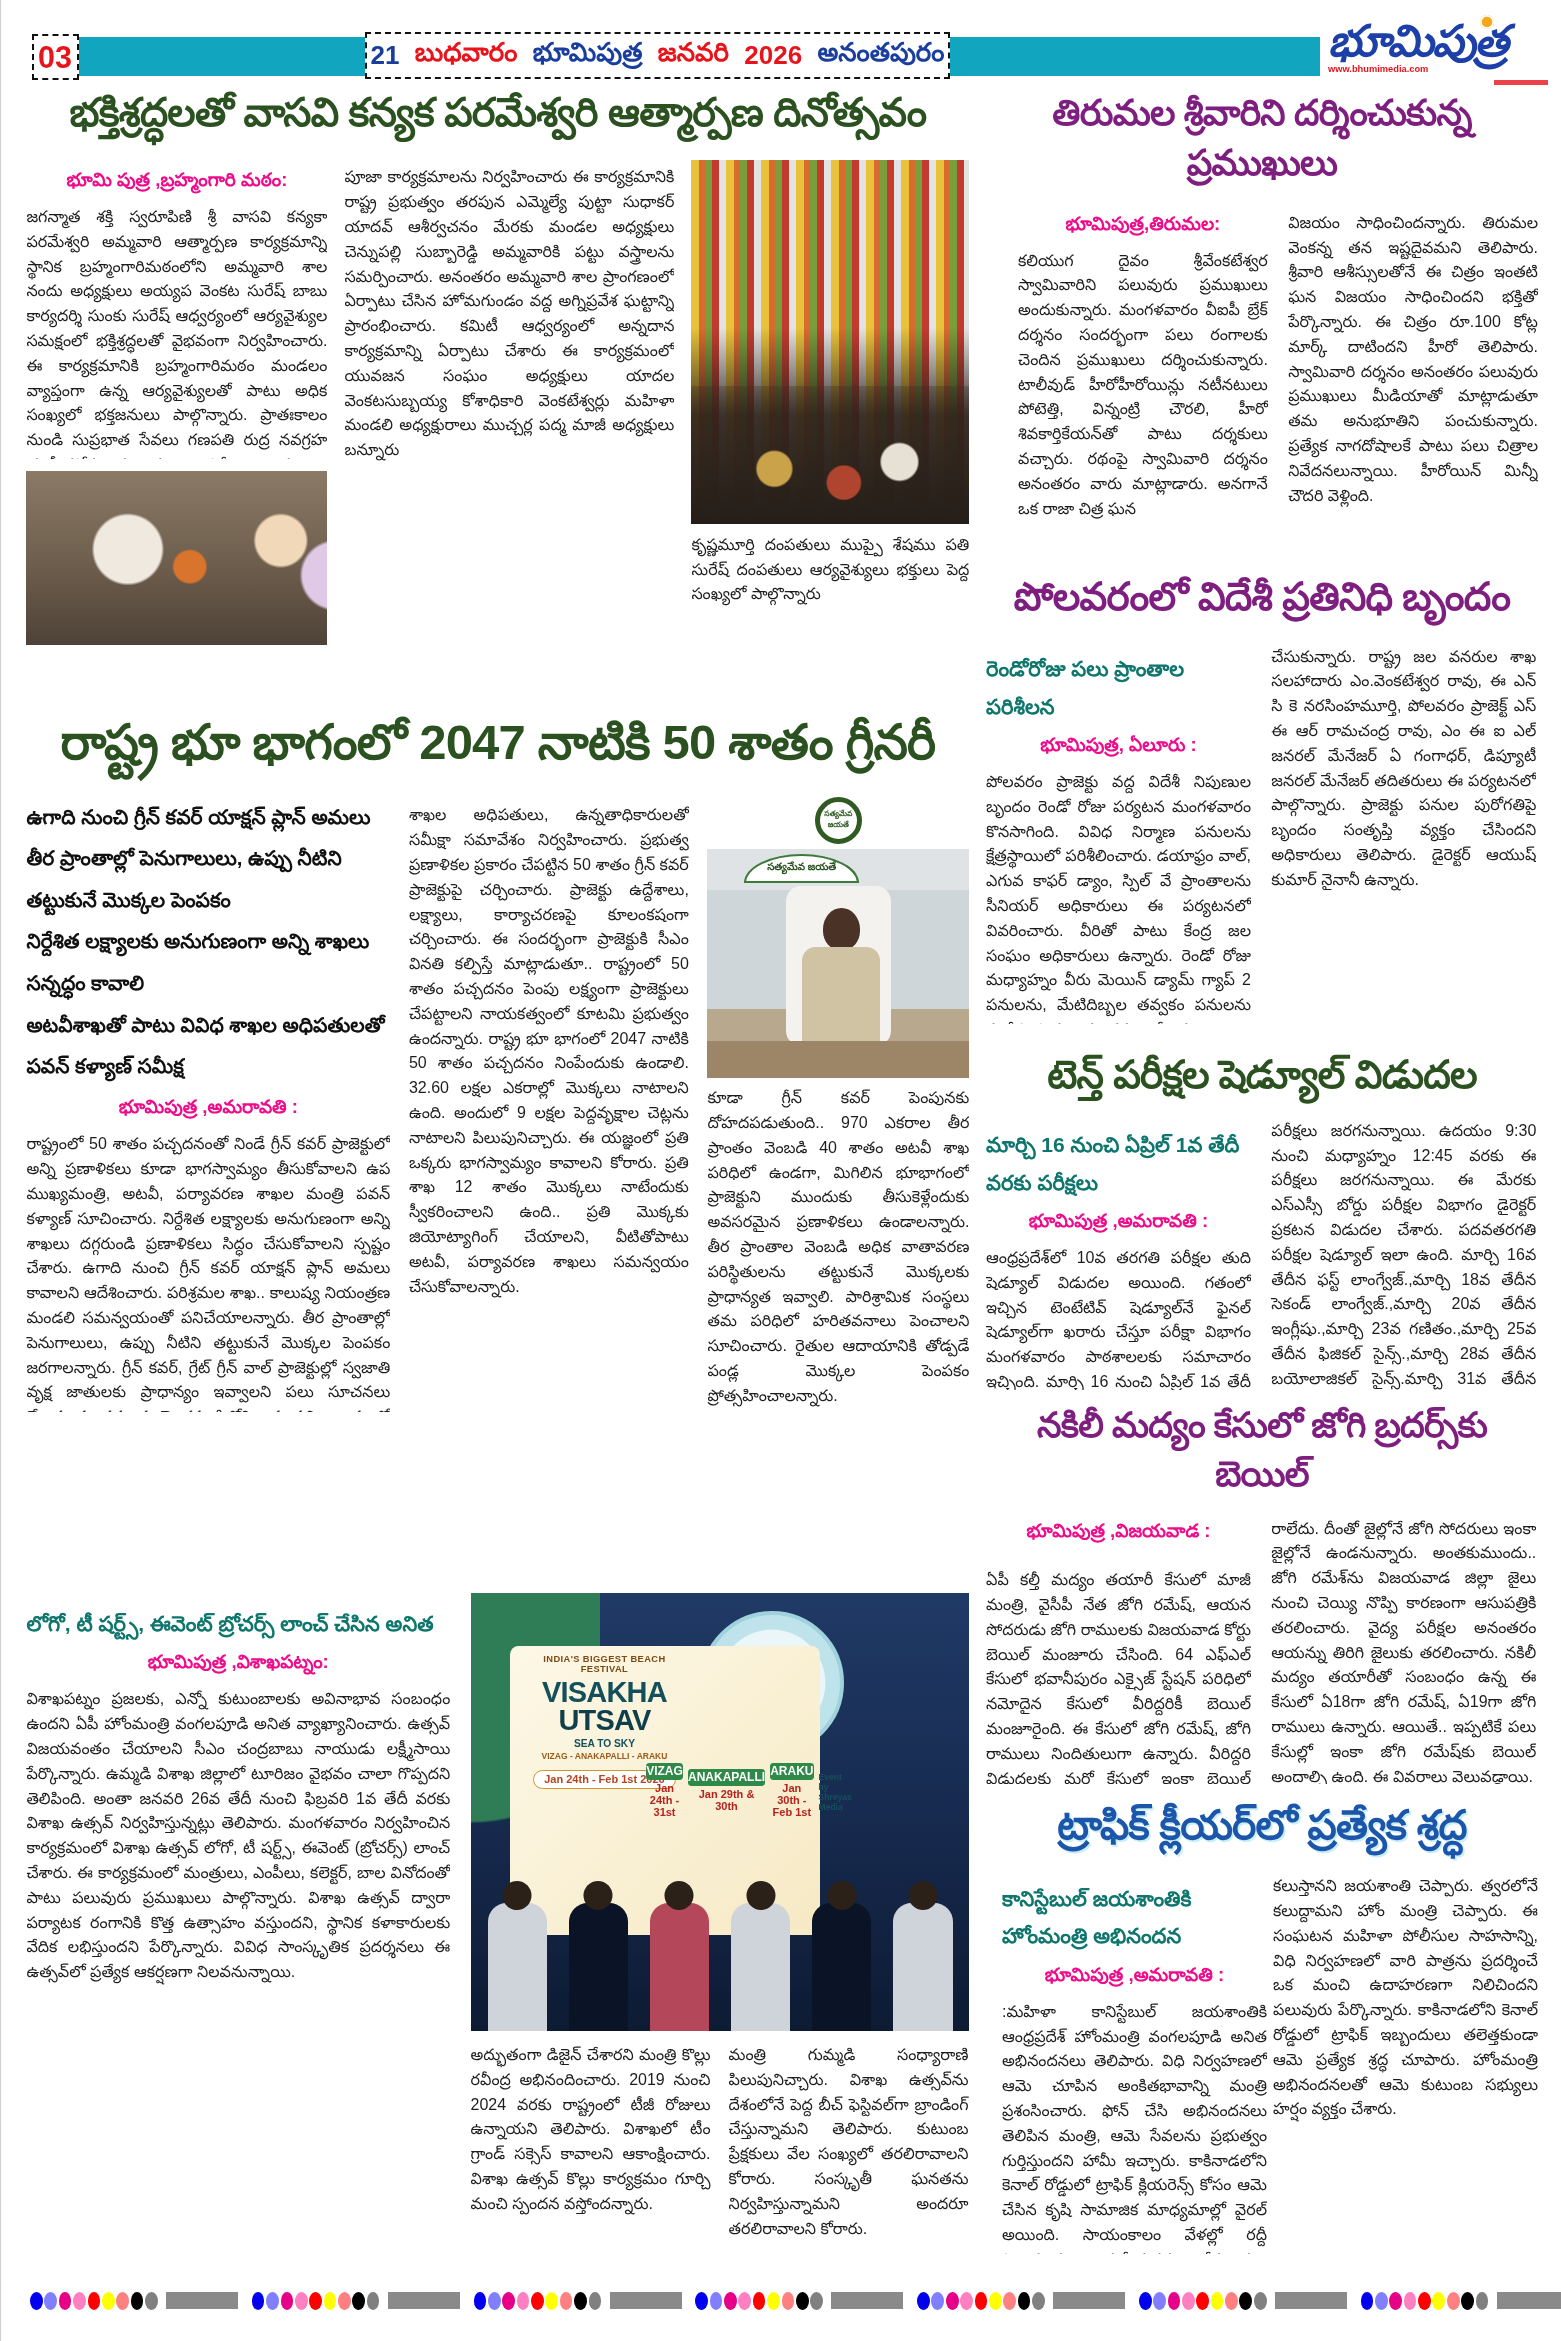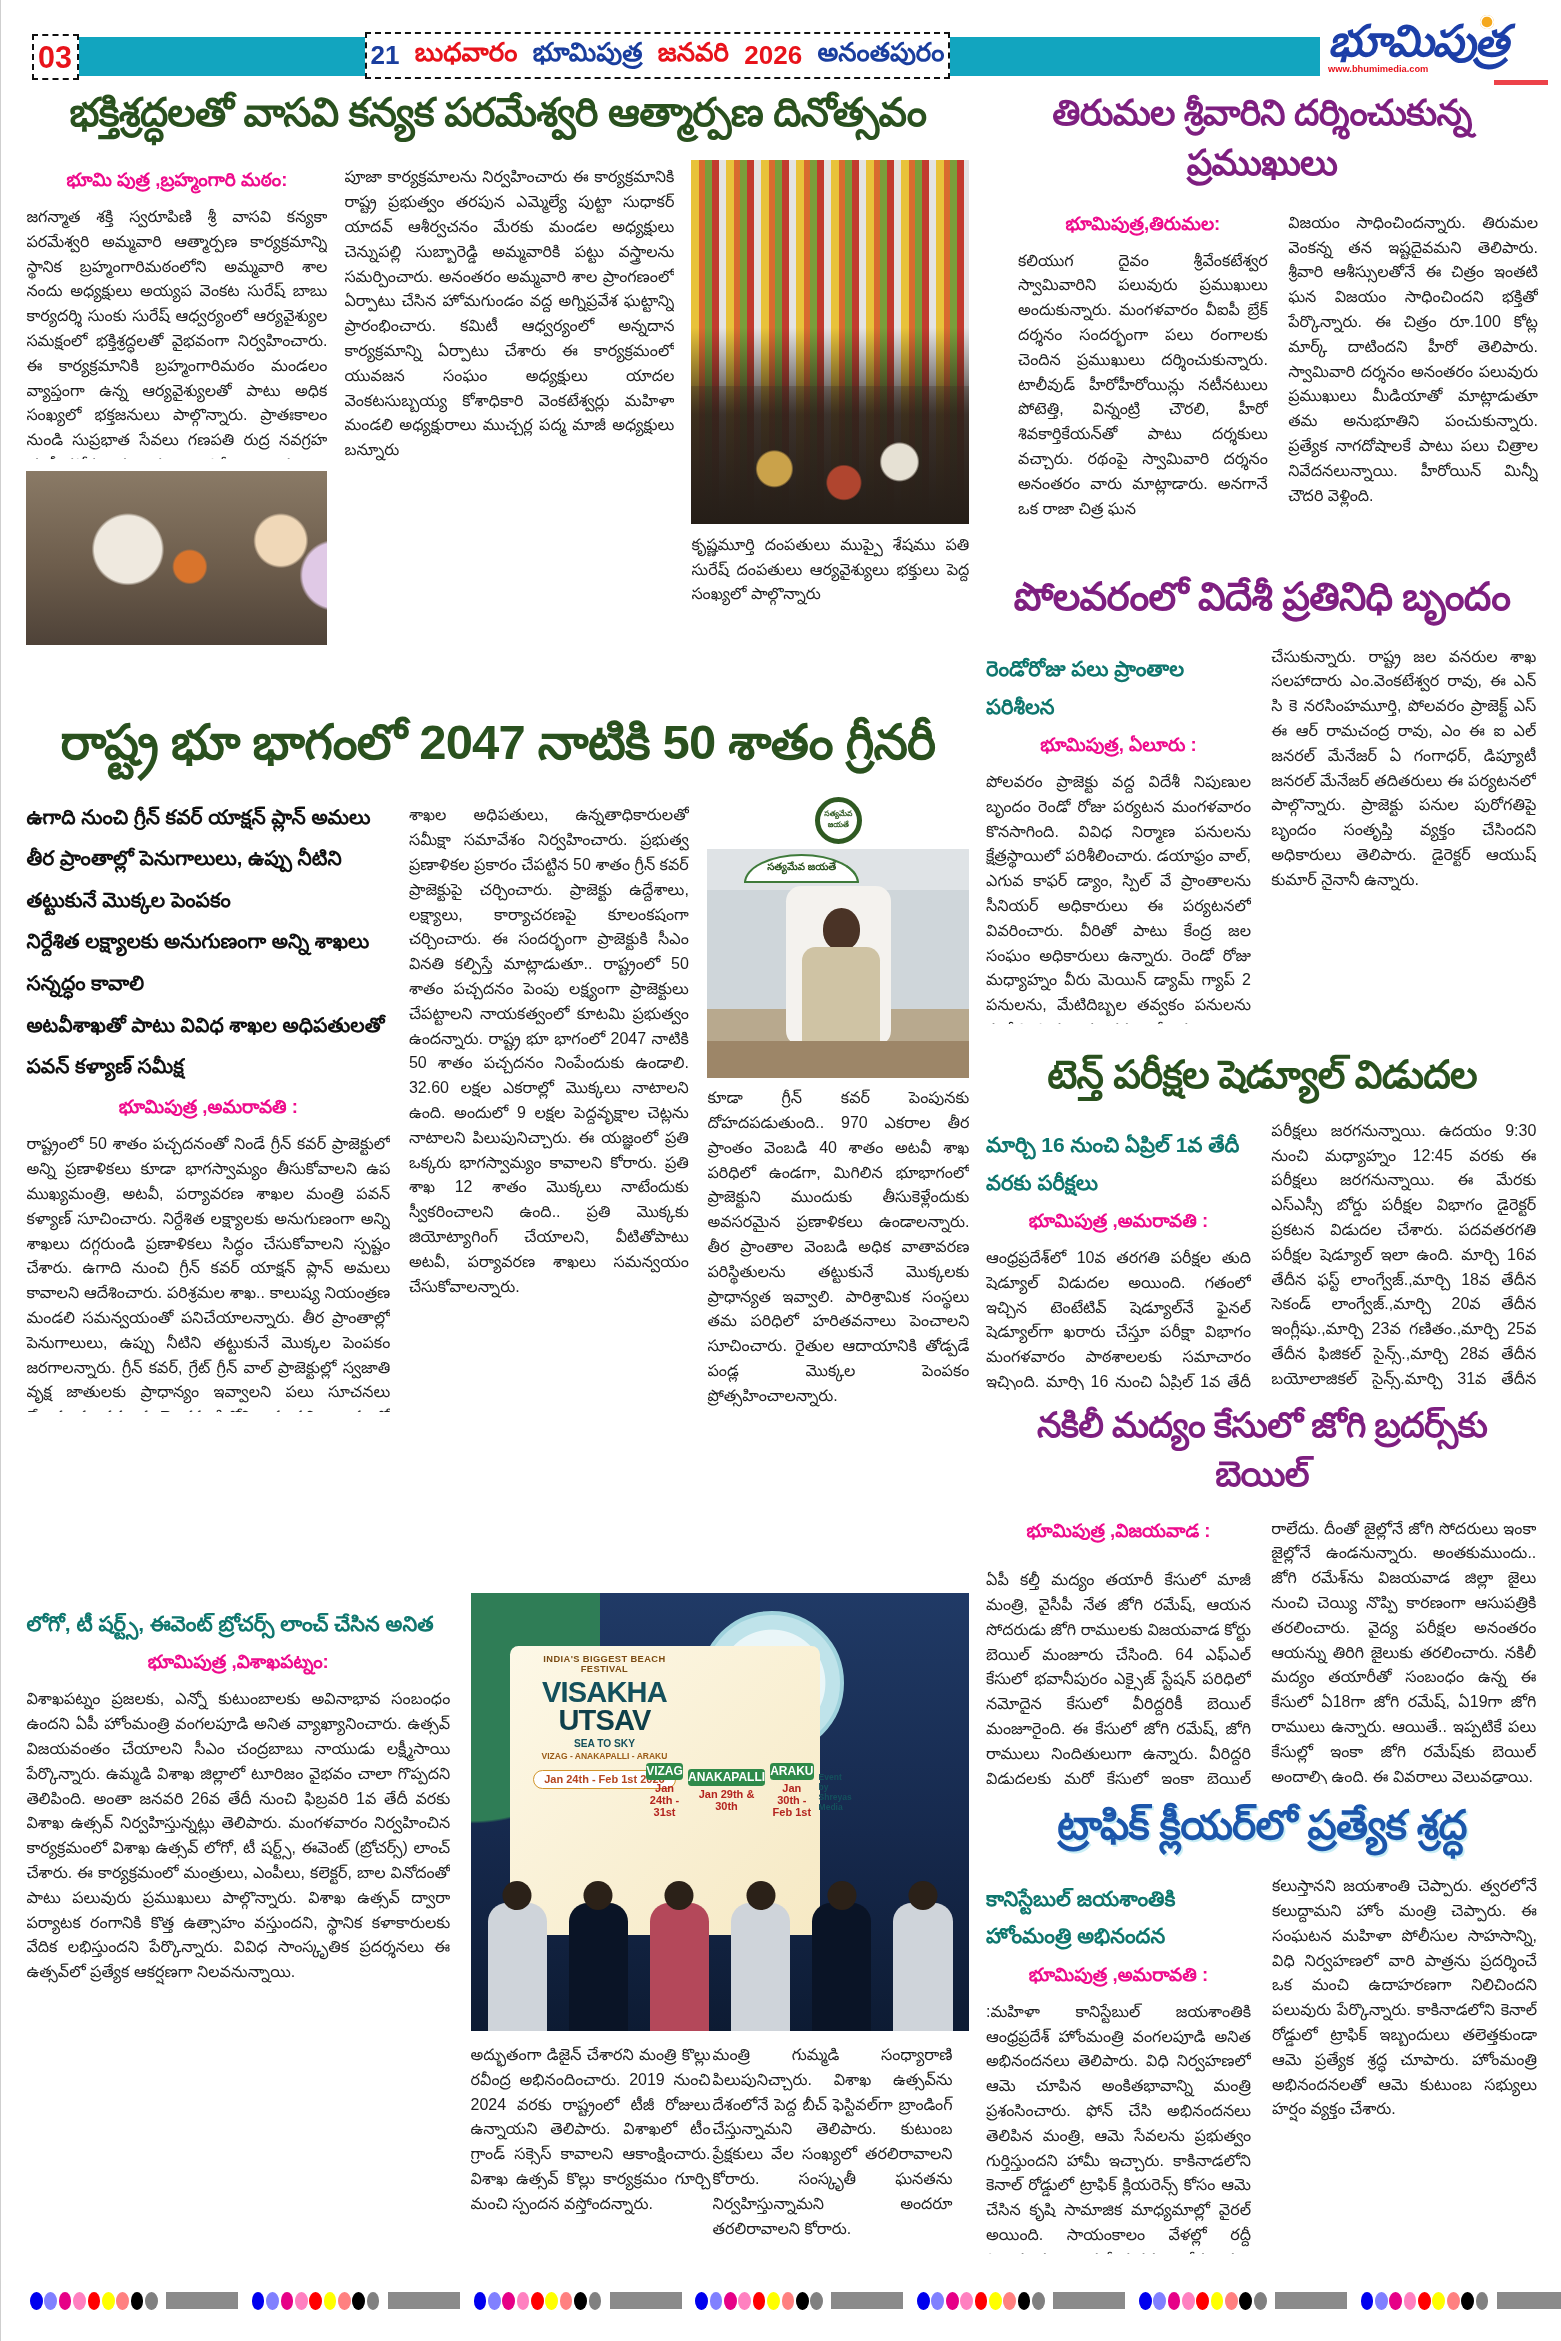--- a/index.html
+++ b/index.html
@@ -208,21 +208,21 @@
           </div>
           <div class="people">
             <div class="person w"></div>
             <div class="person"></div>
             <div class="person s"></div>
             <div class="person w"></div>
             <div class="person"></div>
             <div class="person w"></div>
           </div>
         </div>
-        <div class="cols" style="gap:2px; margin-top:12px;">
+        <div class="cols" style="gap:18px; margin-top:12px;">
           <div class="body-txt col" style="width:240px; height:254px; overflow:hidden;">అద్భుతంగా డిజైన్ చేశారని మంత్రి కొల్లు రవీంద్ర అభినందించారు. 2019 నుంచి 2024 వరకు రాష్ట్రంలో టీజీ రోజులు ఉన్నాయని తెలిపారు. విశాఖలో టీం గ్రాండ్ సక్సెస్ కావాలని ఆకాంక్షించారు. విశాఖ ఉత్సవ్ కొల్లు కార్యక్రమం గూర్చి మంచి స్పందన వస్తోందన్నారు.</div>
           <div class="body-txt col" style="width:240px; height:254px; overflow:hidden;">మంత్రి గుమ్మడి సంధ్యారాణి పిలుపునిచ్చారు. విశాఖ ఉత్సవ్‌ను దేశంలోనే పెద్ద బీచ్ ఫెస్టివల్‌గా బ్రాండింగ్ చేస్తున్నామని తెలిపారు. కుటుంబ ప్రేక్షకులు వేల సంఖ్యలో తరలిరావాలని కోరారు. సంస్కృతీ ఘనతను నిర్వహిస్తున్నామని అందరూ తరలిరావాలని కోరారు.</div>
         </div>
       </div>
     </div>
   </div>
 
   <div class="article" style="left:985px; top:92px; width:552px; height:456px;">
     <h2 class="head purple" style="font-size:36px;">తిరుమల శ్రీవారిని దర్శించుకున్న ప్రముఖులు</h2>
     <div class="cols" style="gap:20.3px; margin-top:12px;">
@@ -272,21 +272,21 @@
         <div class="body-txt" style="height:263px; overflow:hidden; padding-top:12px;">ఏపీ కల్తీ మద్యం తయారీ కేసులో మాజీ మంత్రి, వైసీపీ నేత జోగి రమేష్, ఆయన సోదరుడు జోగి రాములకు విజయవాడ కోర్టు బెయిల్ మంజూరు చేసింది. 64 ఎఫ్ఎల్ కేసులో భవానీపురం ఎక్సైజ్ స్టేషన్ పరిధిలో నమోదైన కేసులో వీరిద్దరికీ బెయిల్ మంజూరైంది. ఈ కేసులో జోగి రమేష్, జోగి రాములు నిందితులుగా ఉన్నారు. వీరిద్దరి విడుదలకు మరో కేసులో ఇంకా బెయిల్ రావాల్సి ఉంది.</div>
       </div>
       <div class="col" style="width:265px;">
         <div class="body-txt" style="height:314px; overflow:hidden; padding-top:5.1px;">రాలేదు. దీంతో జైల్లోనే జోగి సోదరులు ఇంకా జైల్లోనే ఉండనున్నారు. అంతకుముందు.. జోగి రమేశ్‌ను విజయవాడ జిల్లా జైలు నుంచి చెయ్యి నొప్పి కారణంగా ఆసుపత్రికి తరలించారు. వైద్య పరీక్షల అనంతరం ఆయన్ను తిరిగి జైలుకు తరలించారు. నకిలీ మద్యం తయారీతో సంబంధం ఉన్న ఈ కేసులో ఏ18గా జోగి రమేష్, ఏ19గా జోగి రాములు ఉన్నారు. ఆయితే.. ఇప్పటికే పలు కేసుల్లో ఇంకా జోగి రమేష్‌కు బెయిల్ అందాల్సి ఉంది. ఈ వివరాలు వెలువడ్డాయి.</div>
       </div>
     </div>
   </div>
 
   <div class="article" style="left:985px; top:1790px; width:552px; height:487px;">
     <h2 class="head blue-h" style="font-size:41px; padding-top:12px;">ట్రాఫిక్ క్లీయర్‌లో ప్రత్యేక శ్రద్ధ</h2>
-    <div class="cols" style="gap:21px; margin-top:8.5px;">
+    <div class="cols" style="gap:6px; margin-top:8.5px;justify-content:flex-end;">
       <div class="col" style="width:265px;">
         <div class="kicker">కానిస్టేబుల్ జయశాంతికి హోంమంత్రి అభినందన</div>
         <div class="byline">భూమిపుత్ర ,అమరావతి :</div>
         <div class="body-txt" style="height:254px; overflow:hidden;">:మహిళా కానిస్టేబుల్ జయశాంతికి ఆంధ్రప్రదేశ్ హోంమంత్రి వంగలపూడి అనిత అభినందనలు తెలిపారు. విధి నిర్వహణలో ఆమె చూపిన అంకితభావాన్ని మంత్రి ప్రశంసించారు. ఫోన్ చేసి అభినందనలు తెలిపిన మంత్రి, ఆమె సేవలను ప్రభుత్వం గుర్తిస్తుందని హామీ ఇచ్చారు. కాకినాడలోని కెనాల్ రోడ్డులో ట్రాఫిక్ క్లియరెన్స్ కోసం ఆమె చేసిన కృషి సామాజిక మాధ్యమాల్లో వైరల్ అయింది. సాయంకాలం వేళల్లో రద్దీ నివారణకు ఆమె ప్రత్యేక చర్యలు చేపట్టారు.</div>
       </div>
       <div class="col" style="width:265px;">
         <div class="body-txt" style="height:398px; overflow:hidden; padding-top:6.8px;">కలుస్తానని జయశాంతి చెప్పారు. త్వరలోనే కలుద్దామని హోం మంత్రి చెప్పారు. ఈ సంఘటన మహిళా పోలీసుల సాహసాన్ని, విధి నిర్వహణలో వారి పాత్రను ప్రదర్శించే ఒక మంచి ఉదాహరణగా నిలిచిందని పలువురు పేర్కొన్నారు. కాకినాడలోని కెనాల్ రోడ్డులో ట్రాఫిక్ ఇబ్బందులు తలెత్తకుండా ఆమె ప్రత్యేక శ్రద్ధ చూపారు. హోంమంత్రి అభినందనలతో ఆమె కుటుంబ సభ్యులు హర్షం వ్యక్తం చేశారు.</div>
       </div>
     </div>
   </div>

